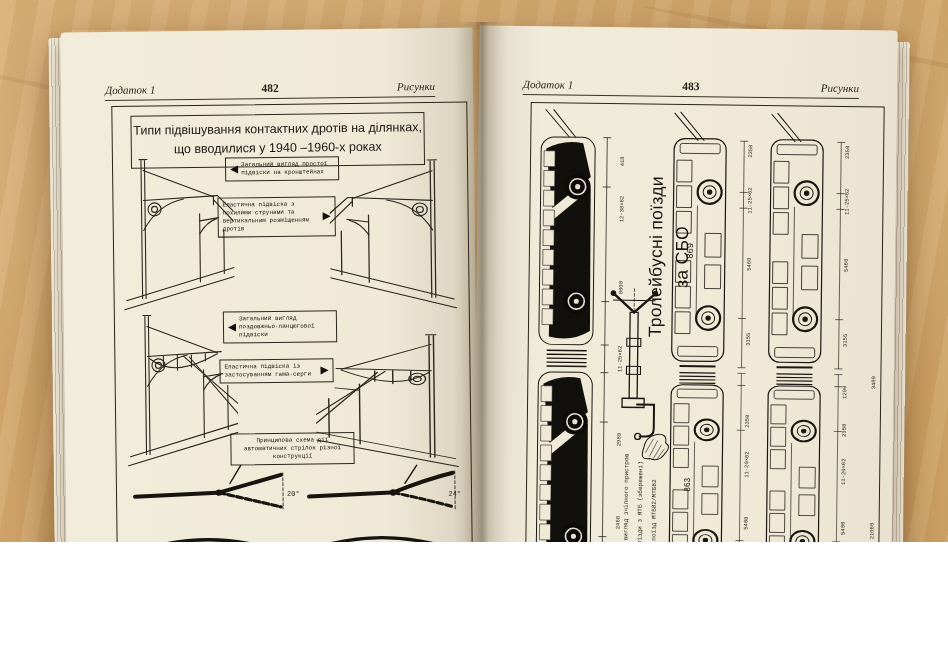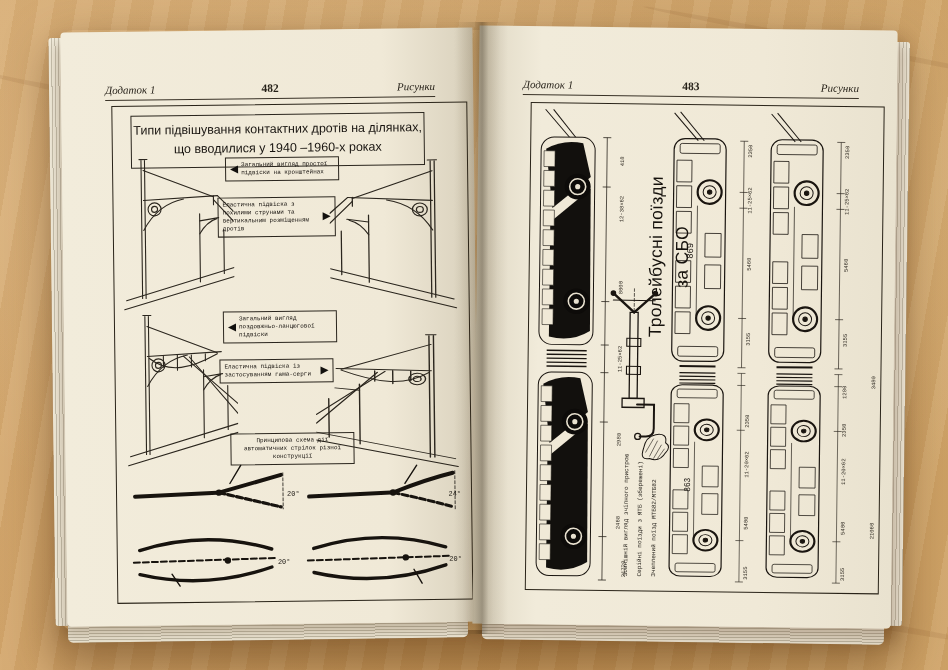--- a/index.html
+++ b/index.html
@@ -1,16 +1,16 @@
 <!DOCTYPE html>
 <html><head>
 <meta charset="utf-8">
 <style>
   html,body{margin:0;padding:0;}
-  .scene{position:relative;width:948px;height:670px;overflow:hidden;
+  .scene{position:relative;width:948px;height:542px;overflow:hidden;
     background:
       radial-gradient(120% 90% at 50% 28%, rgba(255,242,214,.28), rgba(0,0,0,0) 62%),
       repeating-linear-gradient(100deg, rgba(255,255,255,.05) 0 16px, rgba(139,86,33,.07) 16px 38px),
       linear-gradient(100deg,#d7ac73,#c99a5c 58%,#d2a76b);
     font-family:"Liberation Sans",sans-serif;}
   .grain{position:absolute;background:rgba(120,72,26,.10);border-radius:50%;}
   .g1{left:-40px;top:120px;width:520px;height:7px;transform:rotate(12deg);}
   .g2{left:520px;top:600px;width:480px;height:8px;transform:rotate(10deg);}
   .g3{left:640px;top:40px;width:380px;height:6px;transform:rotate(11deg);}
 

